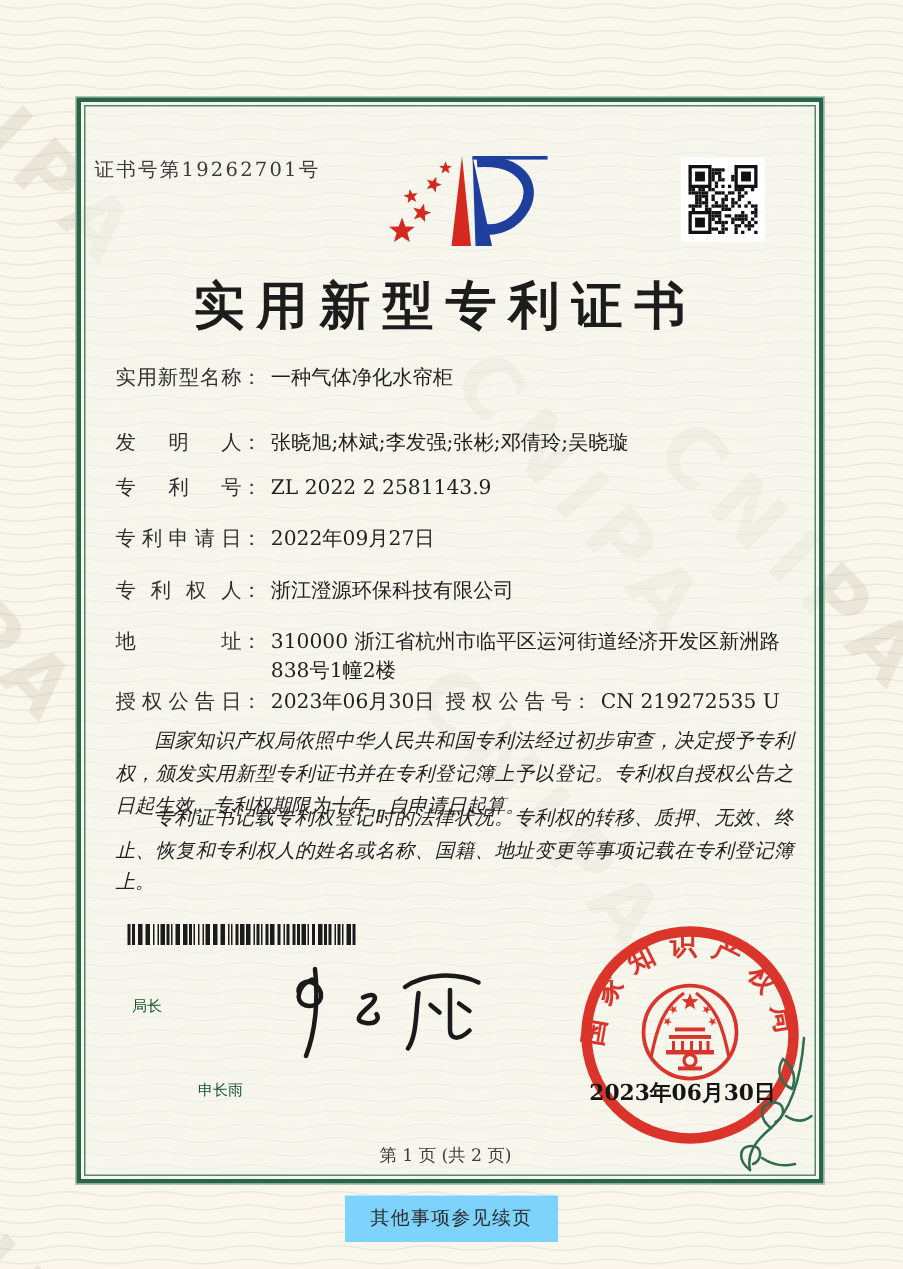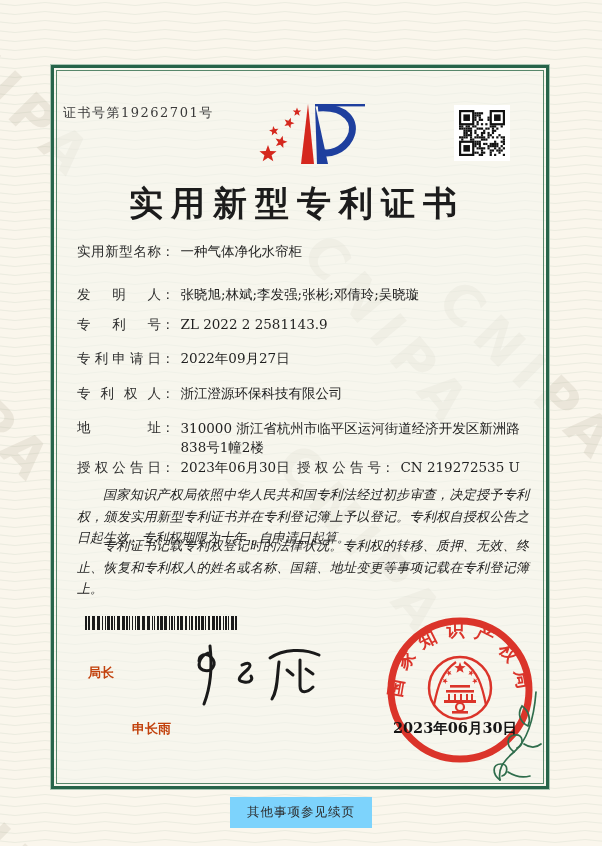--- a/index.html
+++ b/index.html
@@ -25,22 +25,22 @@
   .lbl{display:inline-block;width:84px;text-align:justify;text-align-last:justify;
        color:#2f2f2f;vertical-align:top;}
   .colon{display:inline-block;margin-right:6px;color:#2f2f2f;}
   .val{color:#1f1f1f;}
   .val.wrap{display:inline-block;white-space:normal;width:358px;line-height:19px;vertical-align:top;}
   .row .second{position:absolute;left:220px;top:0;white-space:nowrap;}
   .row .second .lbl{width:84px;}
   .para{position:absolute;left:77px;width:452px;font-size:13px;line-height:21.5px;
         color:#222;text-align:justify;text-indent:2em;font-style:italic;}
   .barcode{position:absolute;left:84px;top:615px;}
-  .sig-label{position:absolute;left:88px;font-size:13px;color:#c2410c;
-             font-family:"DejaVu Sans","Liberation Sans",sans-serif;font-weight:bold;}
+  .sig-label{position:absolute;left:88px;font-size:10px;color:#14532d;
+             font-family:"DejaVu Sans","Liberation Sans",sans-serif;}
   .signature{position:absolute;left:172px;top:638px;}
   .seal{position:absolute;left:381px;top:611px;}
   .page-ind{position:absolute;left:51px;top:763px;width:492px;text-align:center;
             font-size:11.5px;color:#3c3c3c;}
   .footer-box{position:absolute;left:230px;top:797px;width:142px;height:31px;background:#7dd3fc;
               display:flex;align-items:center;justify-content:center;z-index:3;}
   .footer-box span{font-size:12.5px;color:#2b2b2b;letter-spacing:1px;}
   .ornament{position:absolute;left:484px;top:688px;z-index:4;}
 </style>
 </head>
@@ -454,19 +454,20 @@
           <rect x="63" y="89" width="32" height="3"></rect>
           <circle cx="79" cy="96" r="4" stroke="#d9261c" stroke-width="2.2" fill="none"></circle>
           <path d="M53 94 C57 74 61 61 75 51" stroke="#d9261c" stroke-width="2.2" fill="none"></path>
           <path d="M105 94 C101 74 97 61 83 51" stroke="#d9261c" stroke-width="2.2" fill="none"></path>
           <rect x="71" y="100" width="16" height="2.6"></rect>
         </g>
       </g>
       <text x="74" y="122" font-size="14.5" fill="#151515" text-anchor="middle" font-weight="bold" font-family="'DejaVu Serif','Liberation Serif',serif">2023年06月30日</text>
     </svg>
 
+    <div class="page-ind">第 1 页 (共 2 页)</div>
   </div>
 
   <div class="footer-box">
     <span>其他事项参见续页</span>
   </div>
 
 </div>
 
 </body></html>

